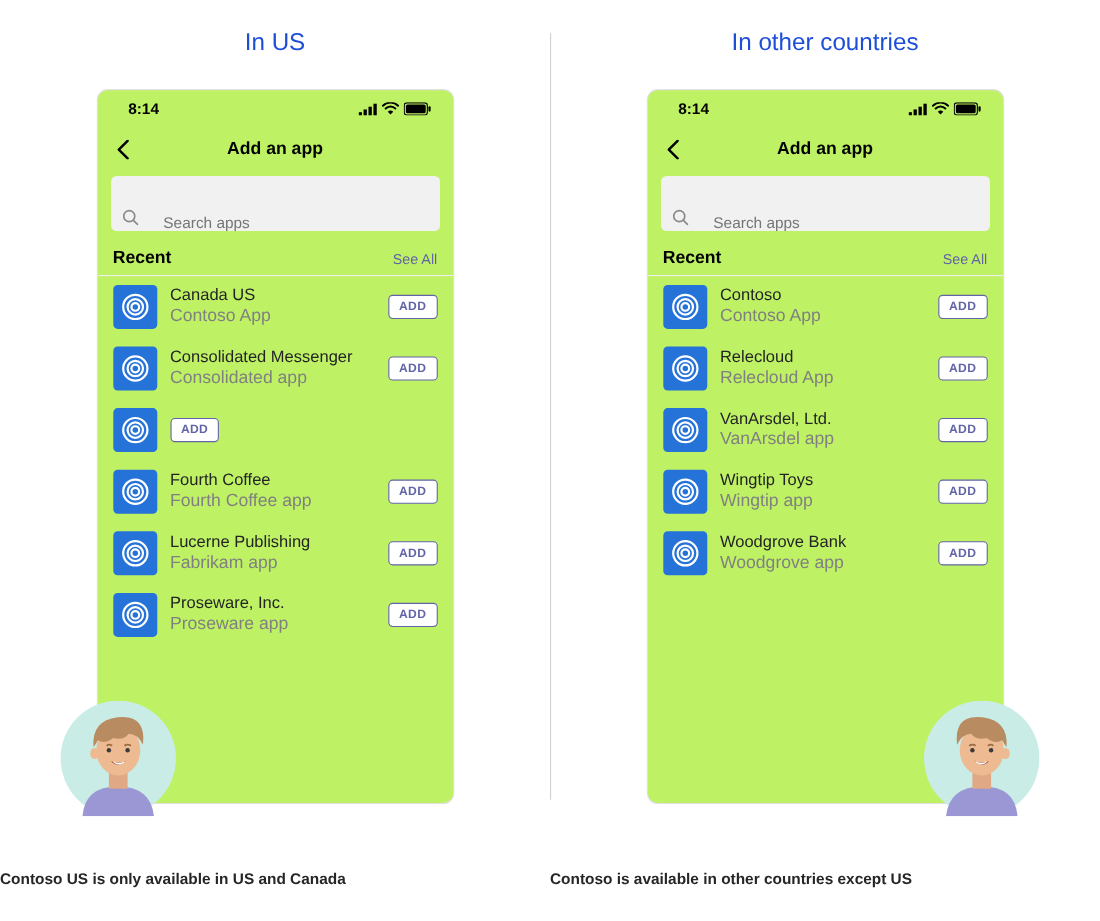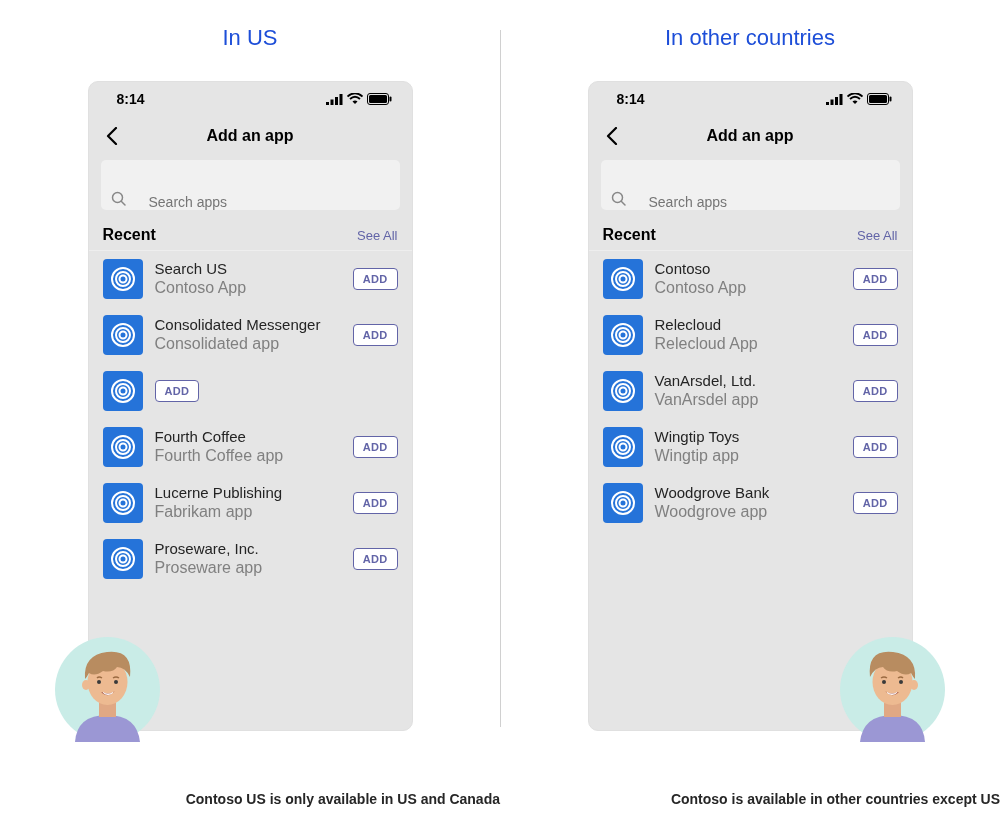--- a/index.html
+++ b/index.html
@@ -36,21 +36,21 @@
     font-size: 22px;
     font-weight: 400;
     color: #1d4ed8;
     margin-bottom: 30px;
   }
   .phone {
     width: 325px;
     height: 650px;
     border: 1px solid #e0e0e0;
     border-radius: 10px;
-    background: #e5e5e5;
+    background: #bef264;
     position: relative;
     overflow: hidden;
   }
   .status-bar {
     height: 34px;
     display: flex;
     justify-content: space-between;
     align-items: center;
     padding: 0 20px 0 28px;
     font-size: 14px;
@@ -161,21 +161,21 @@
     font-weight: 600;
     padding: 4px 9px;
     border-radius: 4px;
     cursor: pointer;
     letter-spacing: 0.3px;
   }
   .caption {
     position: absolute;
     bottom: 30px;
     left: 0; right: 0;
-    text-align: right;
+    text-align: left;
     font-size: 14px;
     font-weight: 600;
     color: #262626;
   }
   .avatar {
     position: absolute;
     width: 105px;
     height: 105px;
     bottom: 95px;
   }
@@ -248,21 +248,21 @@
       <div class="list">
           <div class="row">
             <div class="app-icon">
               <svg width="28" height="28" viewBox="0 0 28 28">
                 <circle cx="14" cy="14" r="11" stroke="#fff" stroke-width="2" fill="none"></circle>
                 <circle cx="14" cy="14" r="7" stroke="#fff" stroke-width="2" fill="none"></circle>
                 <circle cx="14" cy="14" r="3.5" stroke="#fff" stroke-width="2" fill="none"></circle>
               </svg>
             </div>
             <div class="row-text">
-              <div class="app-title">Search US</div>
+              <div class="app-title">Canada US</div>
               <div class="app-sub">Contoso App</div>
             </div>
             <button class="add-btn">ADD</button>
           </div>
           <div class="row">
             <div class="app-icon">
               <svg width="28" height="28" viewBox="0 0 28 28">
                 <circle cx="14" cy="14" r="11" stroke="#fff" stroke-width="2" fill="none"></circle>
                 <circle cx="14" cy="14" r="7" stroke="#fff" stroke-width="2" fill="none"></circle>
                 <circle cx="14" cy="14" r="3.5" stroke="#fff" stroke-width="2" fill="none"></circle>

